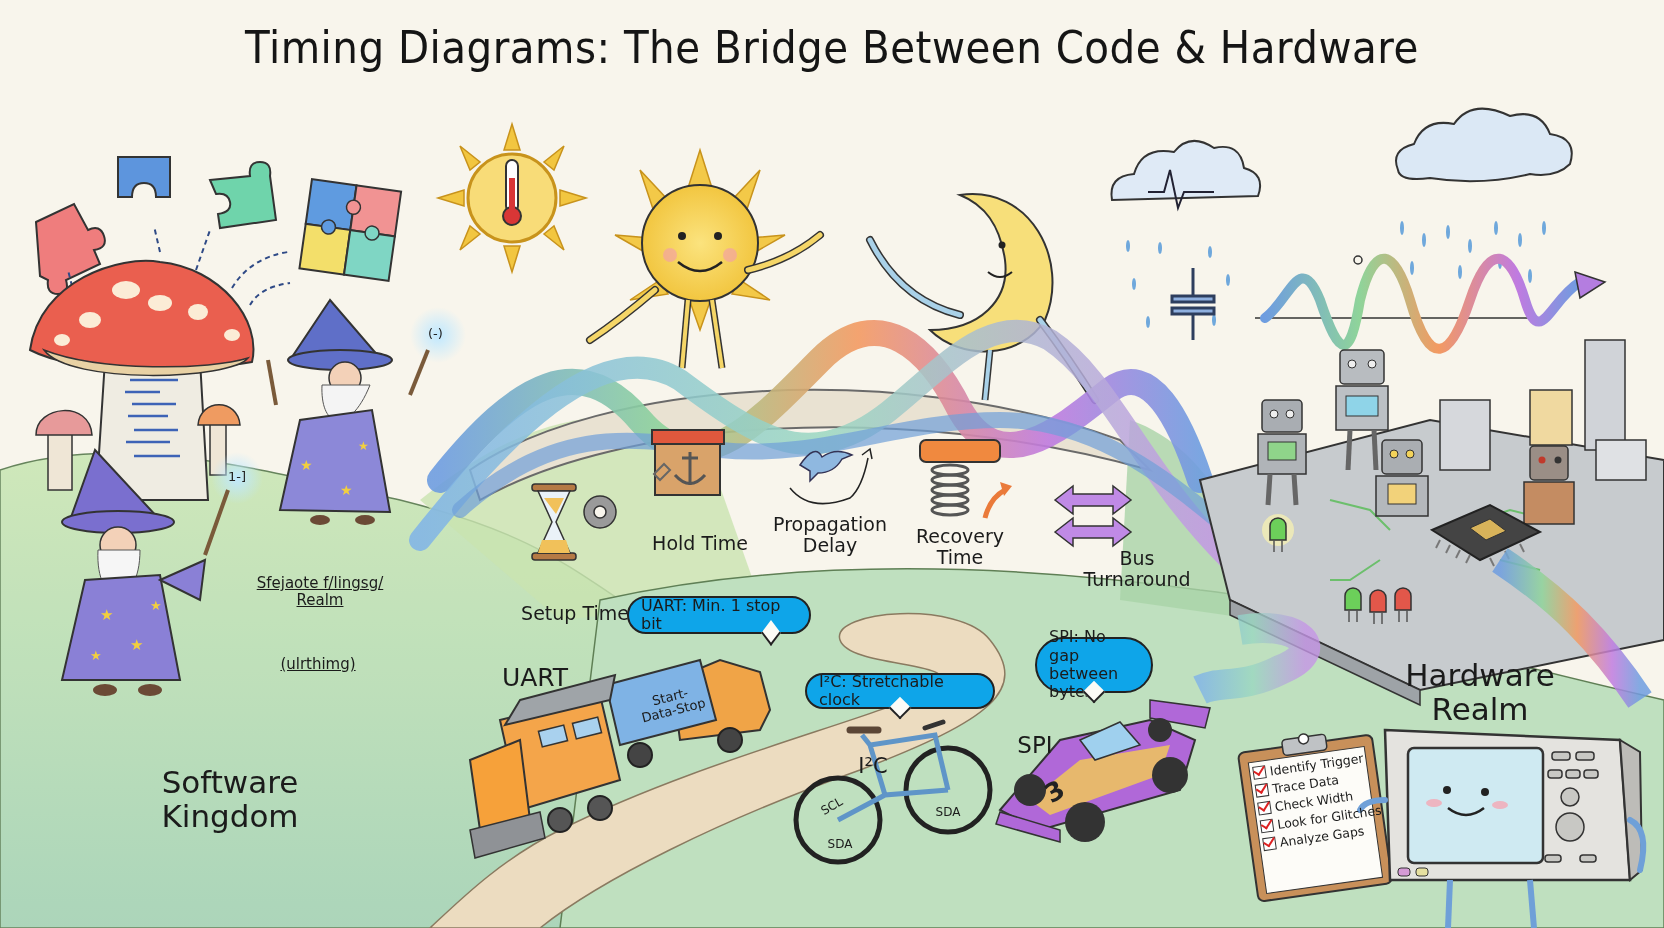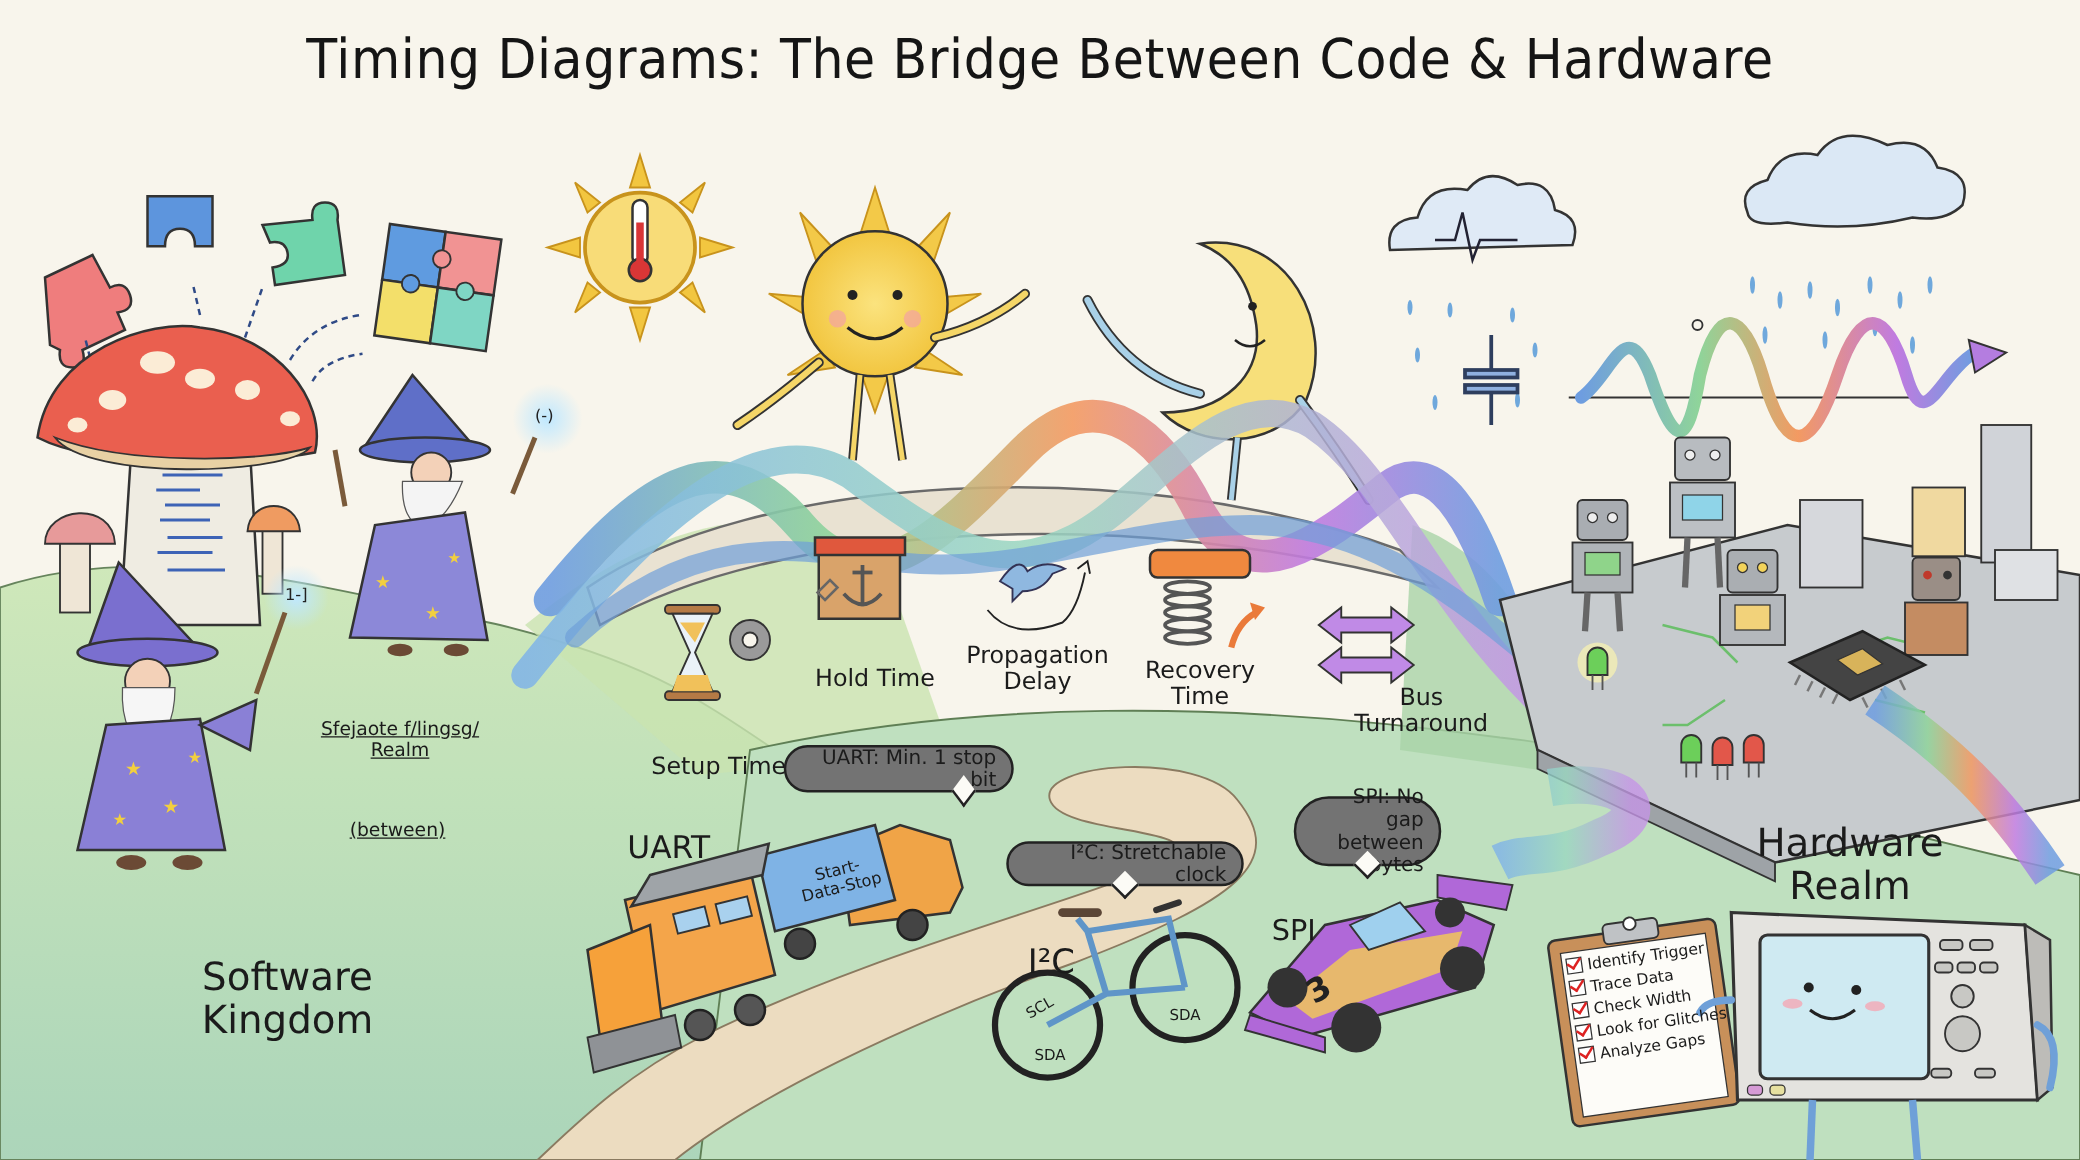--- a/index.html
+++ b/index.html
@@ -13,22 +13,22 @@
   .title {
     position: absolute; left: 0; top: 22px; width: 1664px; text-align: center;
     font-family: "DejaVu Sans", sans-serif; font-size: 44px; color: #151515;
     letter-spacing: 0.5px; transform: scaleX(0.92); transform-origin: center;
   }
   .lbl { position: absolute; font-family: "DejaVu Sans", sans-serif; color: #1b1b1b; text-align: center; line-height: 1.1; }
   .lbl-md { font-size: 19px; }
   .lbl-lg { font-size: 31px; }
   .lbl-sm { font-size: 15px; text-decoration: underline; }
   .bubble {
-    position: absolute; background: #737373; border: 2.5px solid #222; border-radius: 30px;
-    font-size: 16px; color: #1b1b1b; text-align: right; line-height: 1.15;
+    position: absolute; background: #0ea5e9; border: 2.5px solid #222; border-radius: 30px;
+    font-size: 16px; color: #1b1b1b; text-align: left; line-height: 1.15;
     display: flex; align-items: center; justify-content: center; padding: 4px 12px; box-sizing: border-box;
   }
   .bubble::after {
     content: ""; position: absolute; width: 14px; height: 14px; background: #fcfbf6;
     border-right: 2.5px solid #222; border-bottom: 2.5px solid #222;
   }
   .b-uart::after { right: 30px; bottom: -9px; transform: rotate(45deg) skew(8deg,8deg); }
   .b-i2c::after { left: 50%; bottom: -9px; transform: translateX(-50%) rotate(45deg); }
   .b-spi::after { left: 50%; bottom: -9px; transform: translateX(-50%) rotate(45deg); }
   .clip-list { position: absolute; left: 1252px; top: 766px; width: 120px; transform: rotate(-8deg); transform-origin: left top; }
@@ -475,32 +475,32 @@
 
 <div class="title">Timing Diagrams: The Bridge Between Code &amp; Hardware</div>
 
 <div class="lbl lbl-lg" style="left:90px; top:765px; width:280px;">Software Kingdom</div>
 <div class="lbl lbl-lg" style="left:1360px; top:658px; width:240px;">Hardware Realm</div>
 
 <div class="lbl lbl-sm" style="left:240px; top:575px; width:160px;">
   <div>Sfejaote f/lingsg/</div>
   <div>Realm</div>
 </div>
-<div class="lbl lbl-sm" style="left:268px; top:656px; width:100px;">(between)</div>
+<div class="lbl lbl-sm" style="left:268px; top:656px; width:100px;">(ulrthimg)</div>
 <div class="tiny" style="left:228px; top:469px;">1-]</div>
 <div class="tiny" style="left:428px; top:326px;">(-)</div>
 
 <div class="lbl lbl-md" style="left:510px; top:567px; width:130px;margin-top:36px;">Setup Time</div>
 <div class="lbl lbl-md" style="left:640px; top:533px; width:120px;">Hold Time</div>
 <div class="lbl lbl-md" style="left:765px; top:514px; width:130px;">Propagation Delay</div>
 <div class="lbl lbl-md" style="left:905px; top:526px; width:110px;">Recovery Time</div>
 <div class="lbl lbl-md" style="left:1077px; top:548px; width:120px;">Bus Turnaround</div>
 
 <div class="lbl lbl-md" style="left:500px; top:664px; width:70px; font-size:25px;">UART</div>
-<div class="lbl lbl-md" style="left:816px; top:755px; width:50px; font-size:27px;">I²C</div>
+<div class="lbl lbl-md" style="left:848px; top:755px; width:50px; font-size:21px;">I²C</div>
 <div class="lbl lbl-md" style="left:1010px; top:733px; width:50px; font-size:23px;">SPI</div>
 
 <div class="lbl" style="left:632px; top:690px; width:80px; font-size:13px; white-space:pre-line; transform:rotate(-14deg);">Start-
 Data-Stop</div>
 <div class="lbl" style="left:812px; top:800px; width:40px; font-size:12px; transform:rotate(-30deg);">SCL</div>
 <div class="lbl" style="left:928px; top:806px; width:40px; font-size:12px;">SDA</div>
 <div class="lbl" style="left:820px; top:838px; width:40px; font-size:12px;">SDA</div>
 
 <div class="bubble b-uart" style="left:627px; top:596px; width:184px; height:38px;">UART: Min. 1 stop bit</div>
 <div class="bubble b-i2c" style="left:805px; top:673px; width:190px; height:36px;">I²C: Stretchable clock</div>

